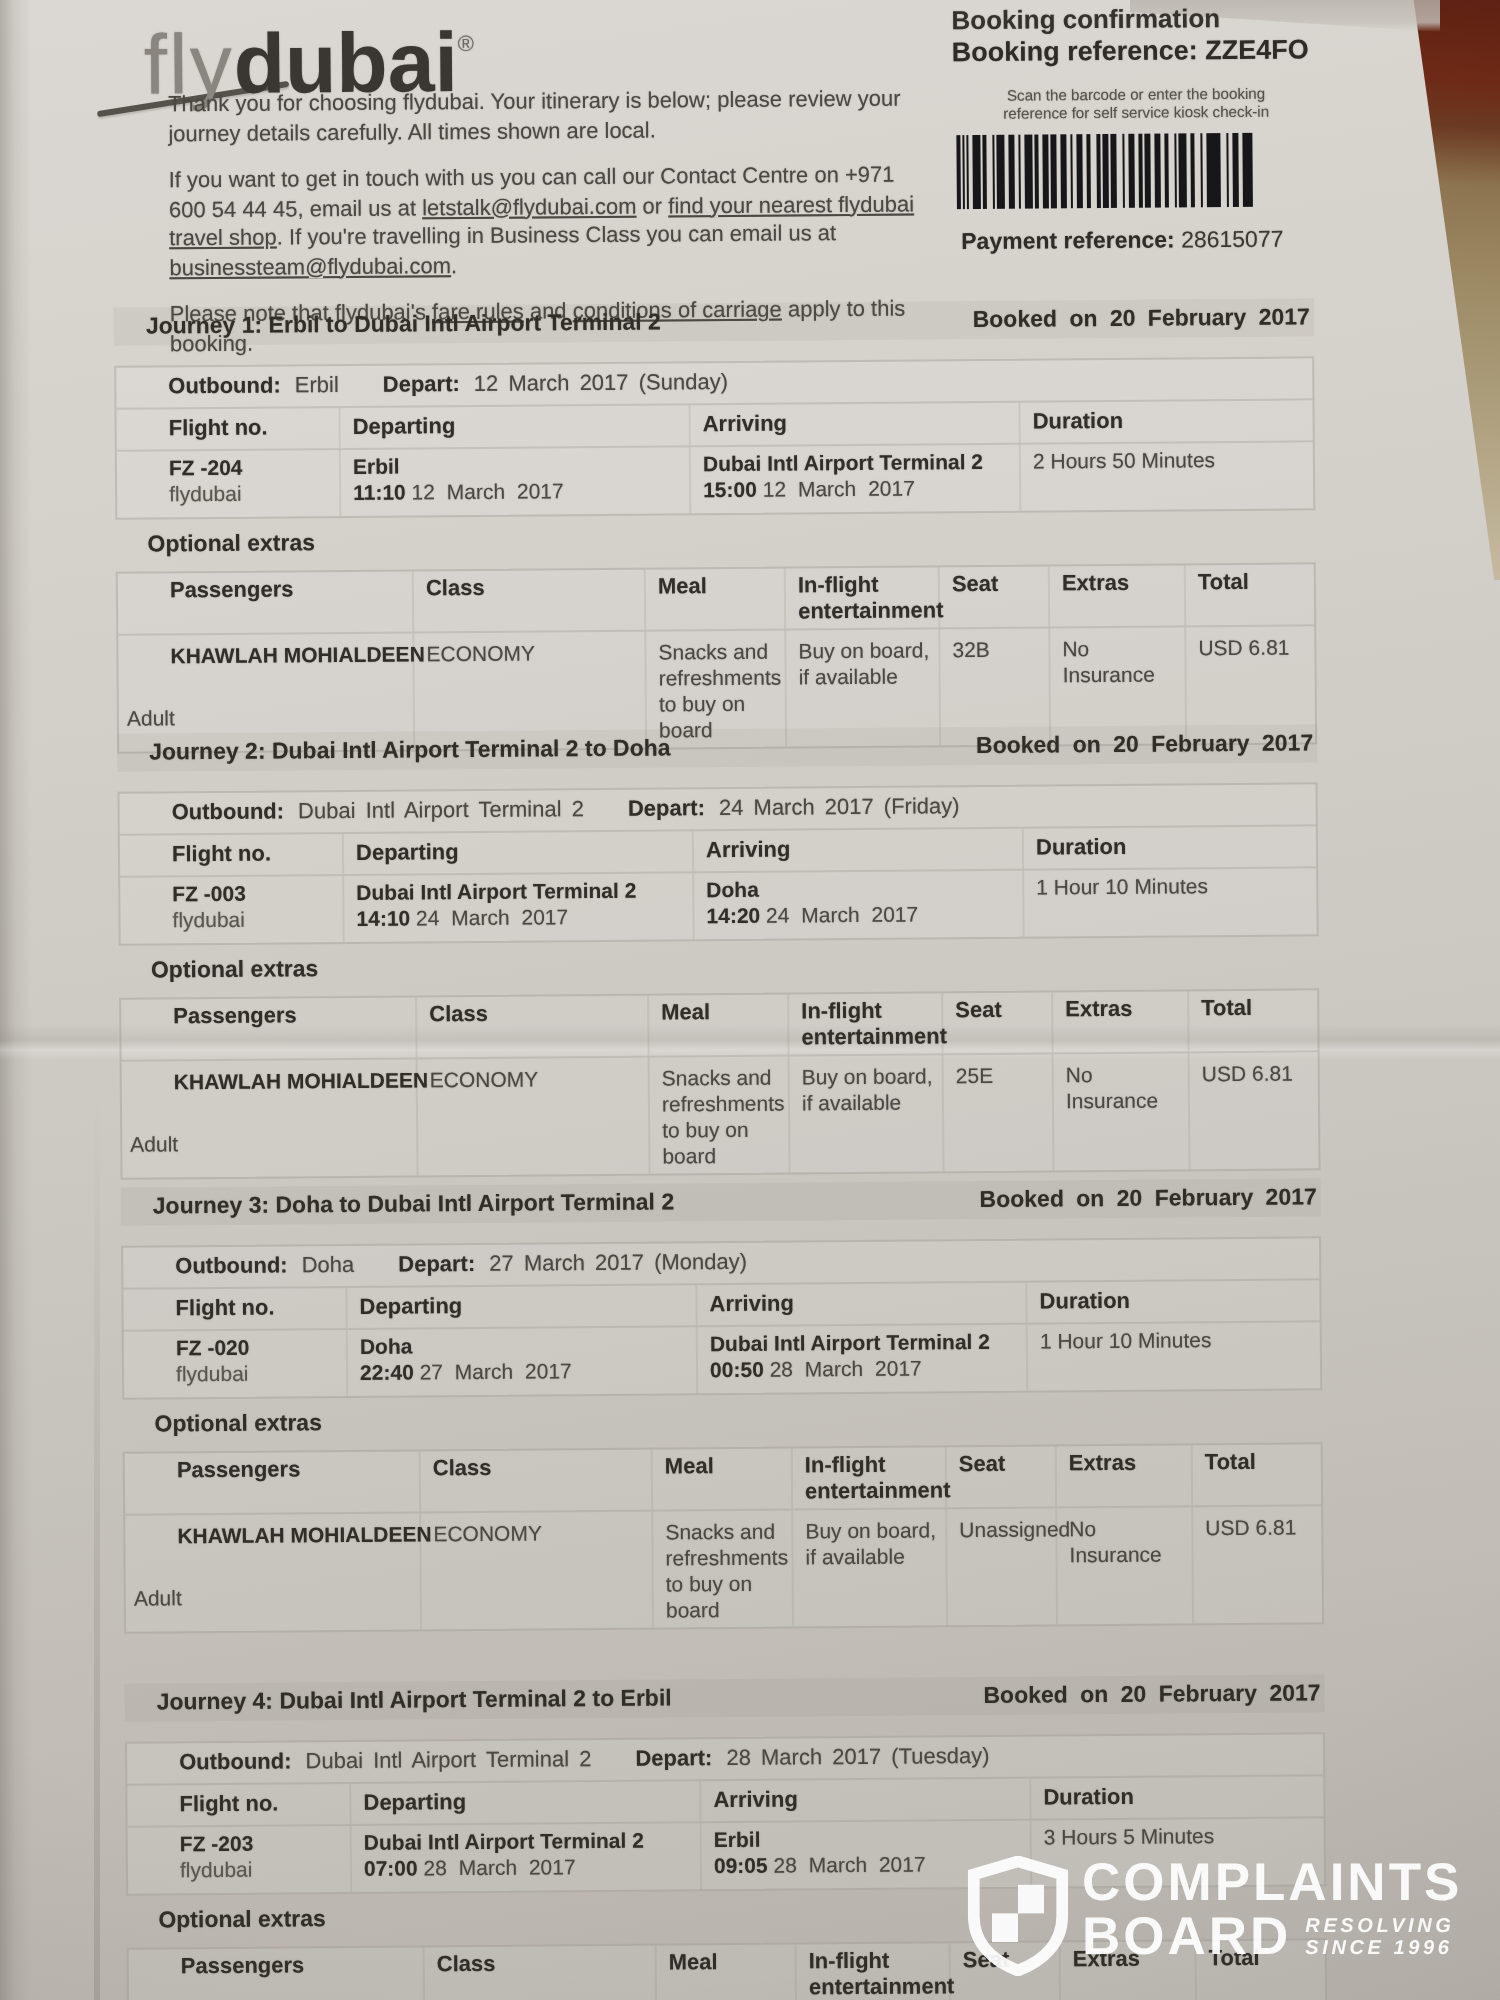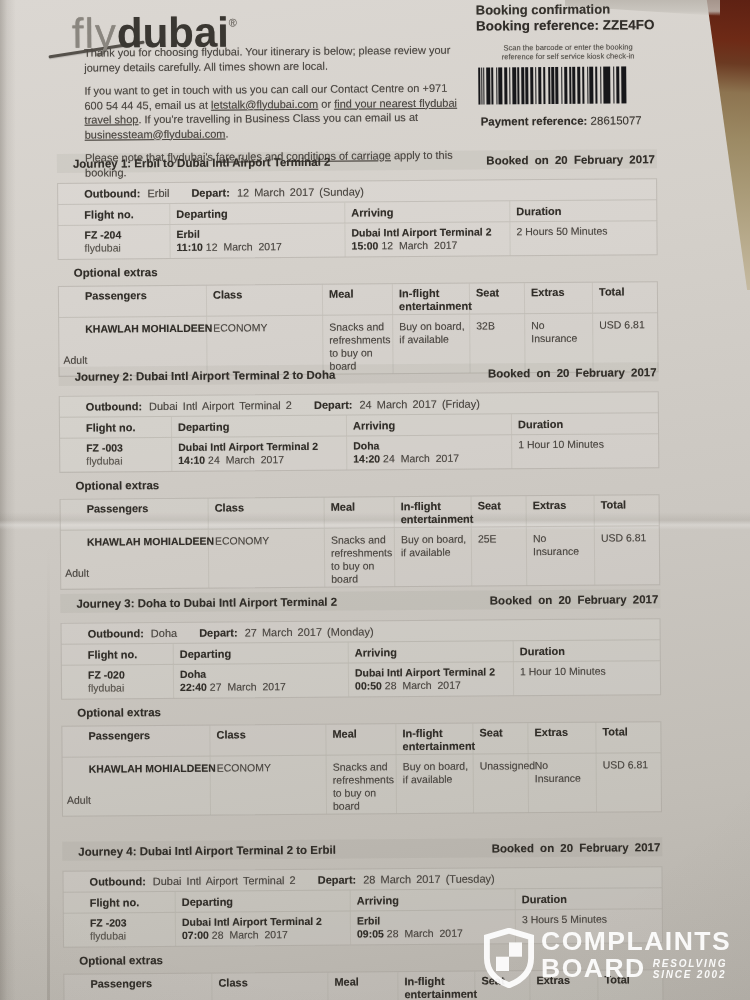--- a/index.html
+++ b/index.html
@@ -323,20 +323,20 @@
       <path d="M20 2 L37 7 V23 C37 34 29 40.5 20 44 C11 40.5 3 34 3 23 V7 Z" fill="none" stroke="rgba(255,255,255,0.92)" stroke-width="4.5"></path>
       <rect x="20" y="11" width="10" height="11" fill="rgba(255,255,255,0.92)"></rect>
       <rect x="10" y="22" width="10" height="11" fill="rgba(255,255,255,0.92)"></rect>
     </svg>
     <div class="wm-text">
       <div class="wm-l1">COMPLAINTS</div>
       <div class="wm-l2">
         <span class="wm-board">BOARD</span>
         <span class="wm-tag">
           <span>RESOLVING</span><br>
-          <span>SINCE 2002</span>
+          <span>SINCE 1996</span>
         </span>
       </div>
     </div>
   </div>
 
   <div class="vignette"></div>
 </div>
 
 </body></html>

